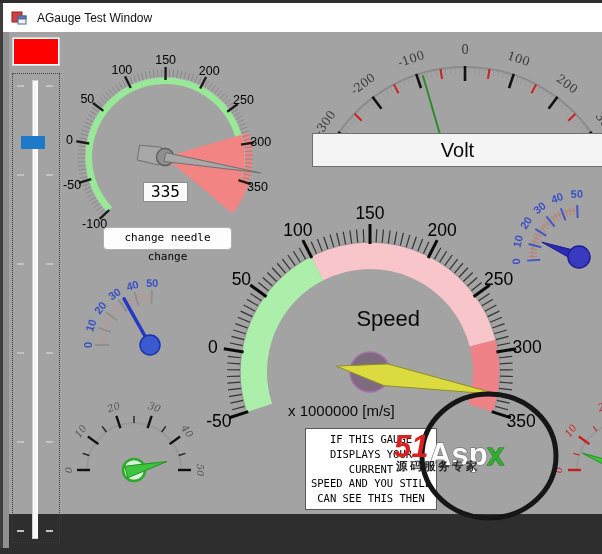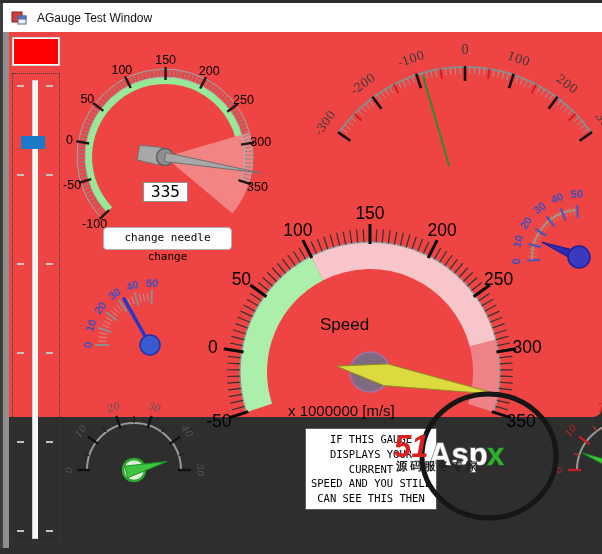--- a/index.html
+++ b/index.html
@@ -1,17 +1,17 @@
 <!DOCTYPE html>
 <html><head>
 <meta charset="utf-8">
 <style>
   html,body{margin:0;padding:0;}
   body{width:602px;height:554px;overflow:hidden;background:#2e2e2e;font-family:"Liberation Sans",sans-serif;}
-  #screen{position:relative;width:602px;height:417px;background:#ef4444;border-radius:9px;}
+  #screen{position:relative;width:602px;height:514px;background:#a3a3a3;}
   .abs{position:absolute;}
   #strip-top{left:0;top:0;width:602px;height:3px;background:#2e2e2e;}
   #strip-bottom{left:0;top:548px;width:602px;height:6px;background:#2e2e2e;}
   #strip-left-dark{left:0;top:3px;width:3px;height:551px;background:#3e3e3e;}
   #strip-left-gray{left:3px;top:32px;width:6px;height:516px;background:#8f8f8f;}
   #titlebar{left:3px;top:3px;width:599px;height:29px;background:#ffffff;display:flex;align-items:center;}
   #title-text{margin-left:10px;font-size:12px;color:#111;}
   #title-icon{width:16px;height:16px;margin-left:8px;}
   #red-swatch{left:13px;top:38px;width:44px;height:25px;background:#ff0000;border:1px solid #ffffff;outline:1px solid #d5d5d5;}
   #trackbar{left:12px;top:73px;width:46px;height:468px;border:1px dotted #3c3c3c;}
@@ -19,21 +19,21 @@
   .tb-ticks{top:11px;width:7px;height:448px;background:repeating-linear-gradient(#c2c2c2 0 2px,transparent 2px 89px);}
   #tb-ticks-left{left:4px;}
   #tb-ticks-right{left:33px;}
   #tb-thumb{left:8px;top:62px;width:24px;height:13px;background:#1d7ac9;}
   #gauge1-value-box{left:143px;top:182px;width:43px;height:18px;background:#fbfbfb;border:1px solid #8f8f8f;
      font-family:"DejaVu Sans Mono",monospace;font-size:16px;text-align:center;line-height:18px;color:#000;}
   #needle-button{left:103px;top:227px;width:127px;height:21px;background:#fdfdfd;border:1px solid #aeaeae;border-radius:4px;
      font-family:"DejaVu Sans Mono",monospace;font-size:11px;color:#000;text-align:center;line-height:19px;}
   #volt-box{left:312px;top:133px;width:289px;height:32px;background:#f4f4f4;border:1px solid #6e6e6e;
      font-size:20px;color:#0a0a0a;text-align:center;line-height:32px;}
-  #speed-title{left:320px;top:306px;width:100px;text-align:left;font-size:17px;color:#0a0a0a;margin-top:9px;}
+  #speed-title{left:320px;top:306px;width:100px;text-align:right;font-size:22px;color:#0a0a0a;}
   #speed-multiplier{left:288px;top:402px;width:162px;text-align:left;font-size:15px;color:#0a0a0a;}
   #message-box{left:305px;top:428px;width:130px;height:77px;background:#ffffff;border:1px solid #5a5a5a;
      font-family:"DejaVu Sans Mono",monospace;font-size:10.5px;line-height:14.8px;color:#000;
      text-align:center;white-space:pre-line;padding-top:3px;overflow:hidden;}
   svg.layer{position:absolute;left:0;top:0;pointer-events:none;}
 </style>
 </head>
 <body>
 
 <div id="screen">
@@ -449,20 +449,21 @@
         <text x="692" y="470" text-anchor="middle" dy="0.35em" font-size="10" fill="#cc2222" font-family="&quot;DejaVu Serif&quot;,serif" font-style="italic" transform="rotate(450 692 470)">50</text>
         <circle cx="625" cy="470" r="11" fill="#d9f2d9" stroke="#2aaa2a" stroke-width="1.5"></circle>
         <polygon points="582.2302816491405,453.06627057650485 634.6469592032141,467.3663375061479 630.229464570998,478.52365533680694" fill="#3ec43e" stroke="#1e941e" stroke-width="1"></polygon>
       </g>
     </svg>
 
   <div id="gauge1-value-box" class="abs">335</div>
 
   <div id="needle-button" class="abs">change needle change</div>
 
+  <div id="volt-box" class="abs">Volt</div>
 
   <div id="speed-title" class="abs">Speed</div>
 
   <div id="speed-multiplier" class="abs">x 1000000 [m/s]</div>
 
   <div id="message-box" class="abs">IF THIS GAUGE
 DISPLAYS YOUR CURRENT
 SPEED AND YOU STILL
 CAN SEE THIS THEN
 SOMTHING IS WRONG ;-)</div>

